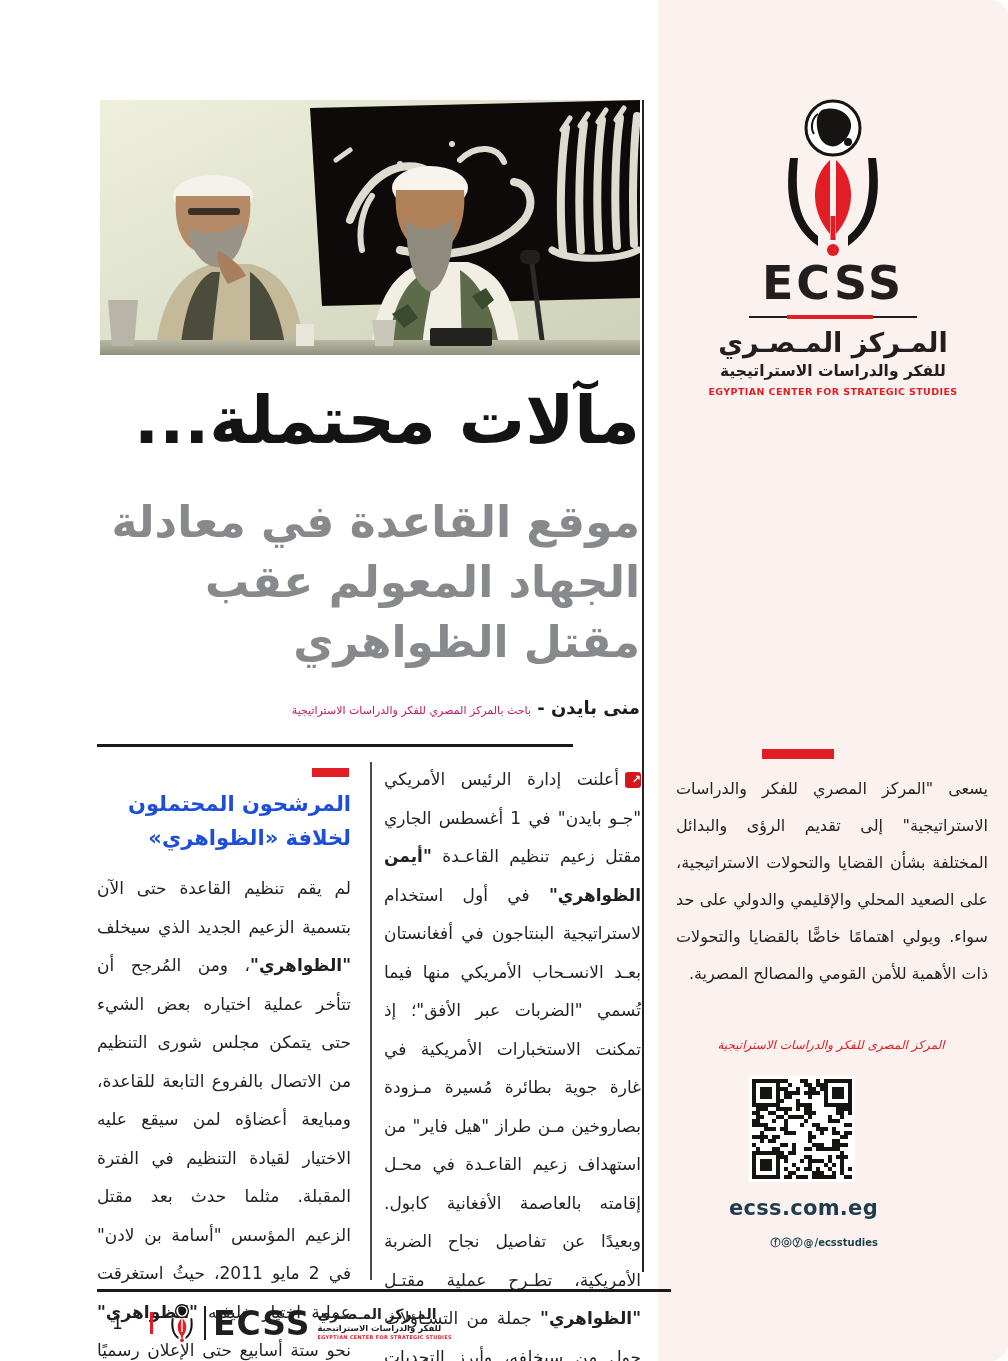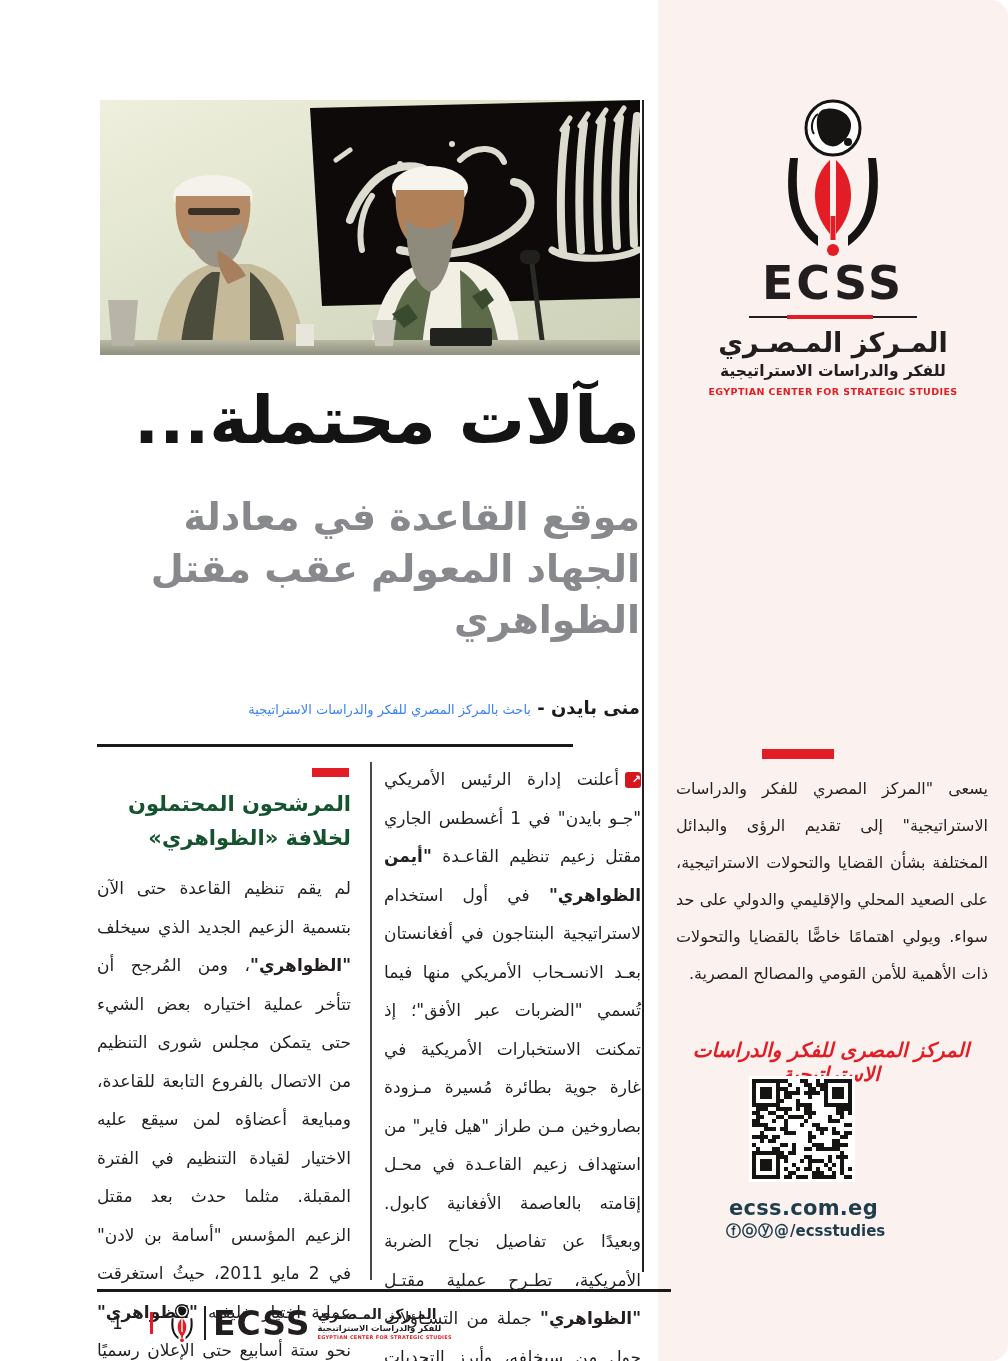--- a/index.html
+++ b/index.html
@@ -24,54 +24,54 @@
   .logo-rule { position:relative; width:168px; height:2px; background:#221e20; margin:10px auto 8px; }
   .logo-rule .red-seg { position:absolute; left:38px; top:-1px; width:86px; height:4px; background:#e21d25; }
   .logo-name-ar { font-size:27px; font-weight:bold; color:#221e20; direction:rtl; line-height:1.25; }
   .logo-tagline-ar { font-size:15.5px; font-weight:bold; color:#221e20; direction:rtl; line-height:1.5; }
   .logo-name-en { font-size:9.5px; font-weight:bold; color:#e21d25; letter-spacing:0.4px; margin-top:3px; }
 
   
   .title { position:absolute; left:100px; top:383px; width:540px; direction:rtl; 
            font-size:66px; font-weight:bold; color:#141414; line-height:1.15; letter-spacing:-1px; }
   .subtitle { position:absolute; left:100px; top:492px; width:540px; direction:rtl; text-align:right;
-              font-size:38px; font-weight:bold; color:#87898c; line-height:1.36; }
+              font-size:44px; font-weight:bold; color:#87898c; line-height:1.36; }
   .author { position:absolute; left:100px; top:697px; width:540px; direction:rtl; text-align:right; }
   .author .name { font-size:18px; font-weight:bold; color:#1c1c1c; }
-  .author .role { font-size:13px; color:#3b82f6; }
+  .author .role { font-size:11px; color:#be185d; }
 
   .author-rule { position:absolute; left:97px; top:744px; width:476px; height:2.5px; background:#1a1a1a; }
 
   
   .col { position:absolute; direction:rtl; text-align:justify; font-size:17px; line-height:38.5px; color:#231f20; }
   .col p { text-align:justify; text-align-last:right; }
   .col-first { left:384px; top:760px; width:257px; }
   .col-second { left:97px; top:760px; width:254px; }
   .col-rule { position:absolute; left:370px; top:762px; width:1.5px; height:518px; background:#4a4a4a; }
 
   .link-badge { display:inline-block; width:16px; height:16px; background:#d6161d; border-radius:3px;
                 color:#ffffff; font-size:11px; line-height:16px; text-align:center; vertical-align:middle;
                 margin-left:6px; font-weight:bold; }
 
   .section-redbar { width:37px; height:9px; background:#e21d25; margin:8px 2px 10px auto; }
-  .section-heading { font-size:21px; font-weight:bold; color:#14532d; line-height:34px; text-align:right; margin-bottom:14px; }
+  .section-heading { font-size:21px; font-weight:bold; color:#1d4ed8; line-height:34px; text-align:right; margin-bottom:14px; }
 
   .bold { font-weight:bold; }
 
   
   .about-redbar { position:absolute; left:762px; top:749px; width:72px; height:10px; background:#e21d25; }
   .about-text { position:absolute; left:676px; top:770px; width:312px; direction:rtl; text-align:justify; text-align-last:right;
                 font-size:16px; line-height:37px; color:#231f20; }
   .signature { position:absolute; left:668px; top:1038px; width:326px; direction:rtl; text-align:center;
-               font-size:20px; font-style:italic; font-weight:bold; color:#e21d25; letter-spacing:1px; }
+               font-size:12px; font-style:italic; font-weight:normal; color:#e21d25; letter-spacing:1px; }
 
   .qr-wrap { position:absolute; left:726px; top:1076px; width:152px; text-align:right; }
   .qr-box { width:106px; height:106px; margin:0 auto; background:#ffffff; padding:3px; }
   .website { font-size:21px; font-weight:bold; color:#1d3d4c; margin-top:14px; letter-spacing:0.3px; }
-  .social { font-size:15px; font-weight:bold; color:#1d3d4c; margin-top:2px; }
+  .social { font-size:10px; font-weight:bold; color:#1d3d4c; margin-top:16px; }
   .social .icons { letter-spacing:1px; }
 
   
   .footer-rule { position:absolute; left:97px; top:1289px; width:574px; height:2.5px; background:#1a1a1a; }
   .footer { position:absolute; left:112px; top:1300px; height:46px; display:flex; align-items:center; }
   .page-num { font-size:17px; color:#1a1a1a; width:24px; }
   .footer-redbar { width:3px; height:22px; background:#e21d25; margin:0 14px 0 14px; }
   .footer-logo { display:flex; align-items:center; gap:7px; }
   .footer-logo .mark { width:30px; height:40px; }
   .footer-logo .sep { width:2px; height:34px; background:#221e20; }

